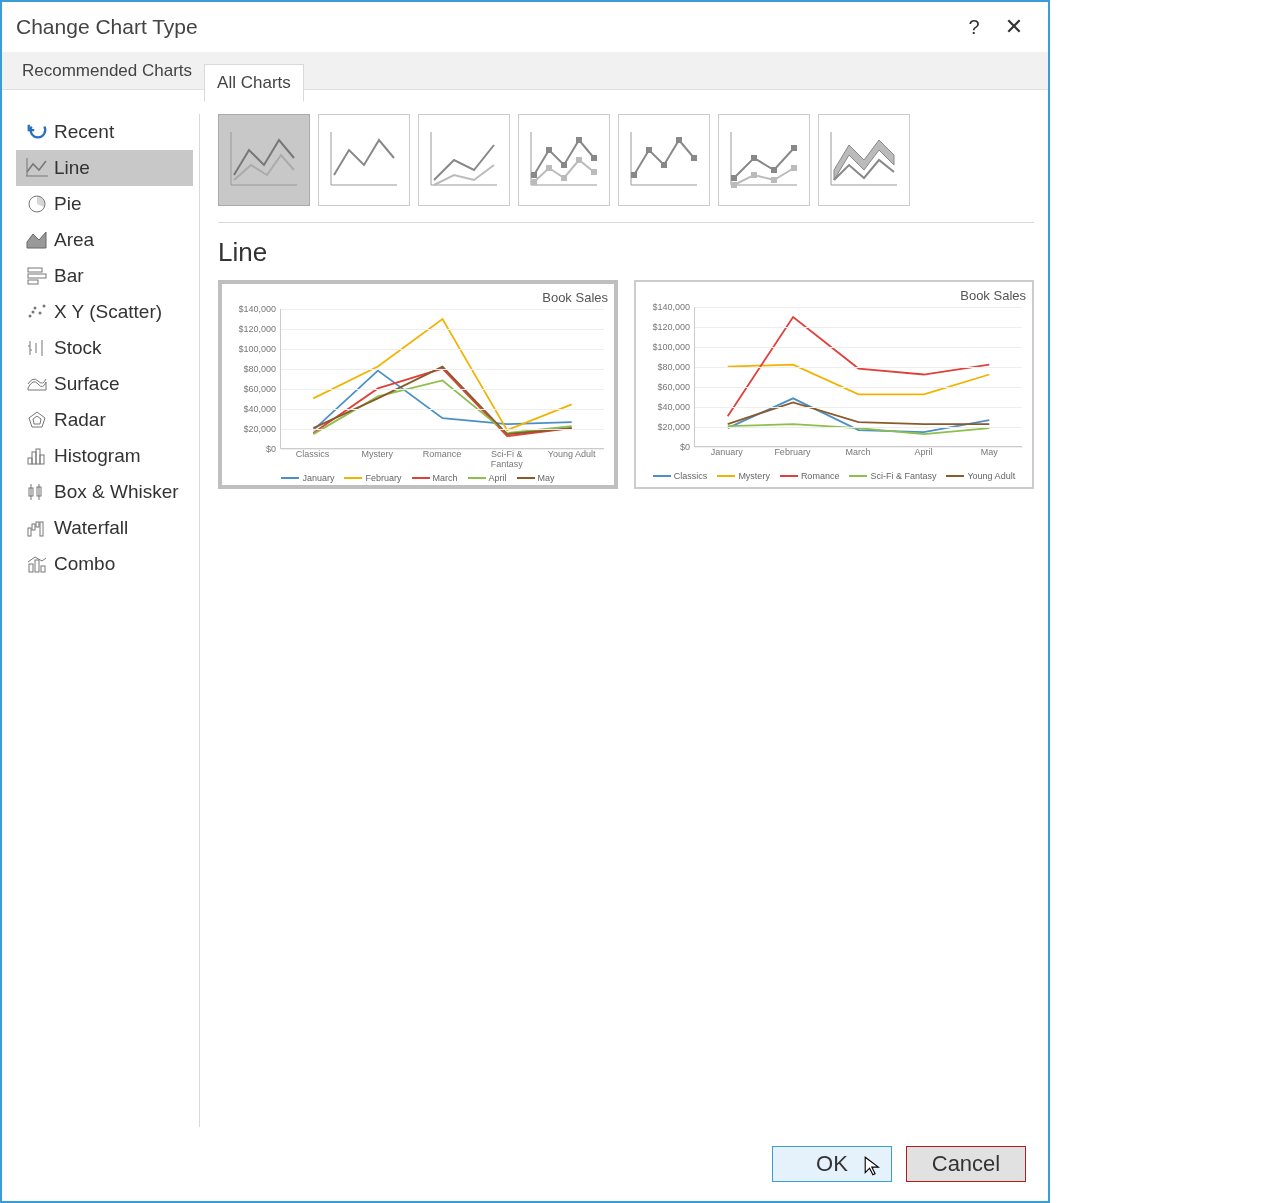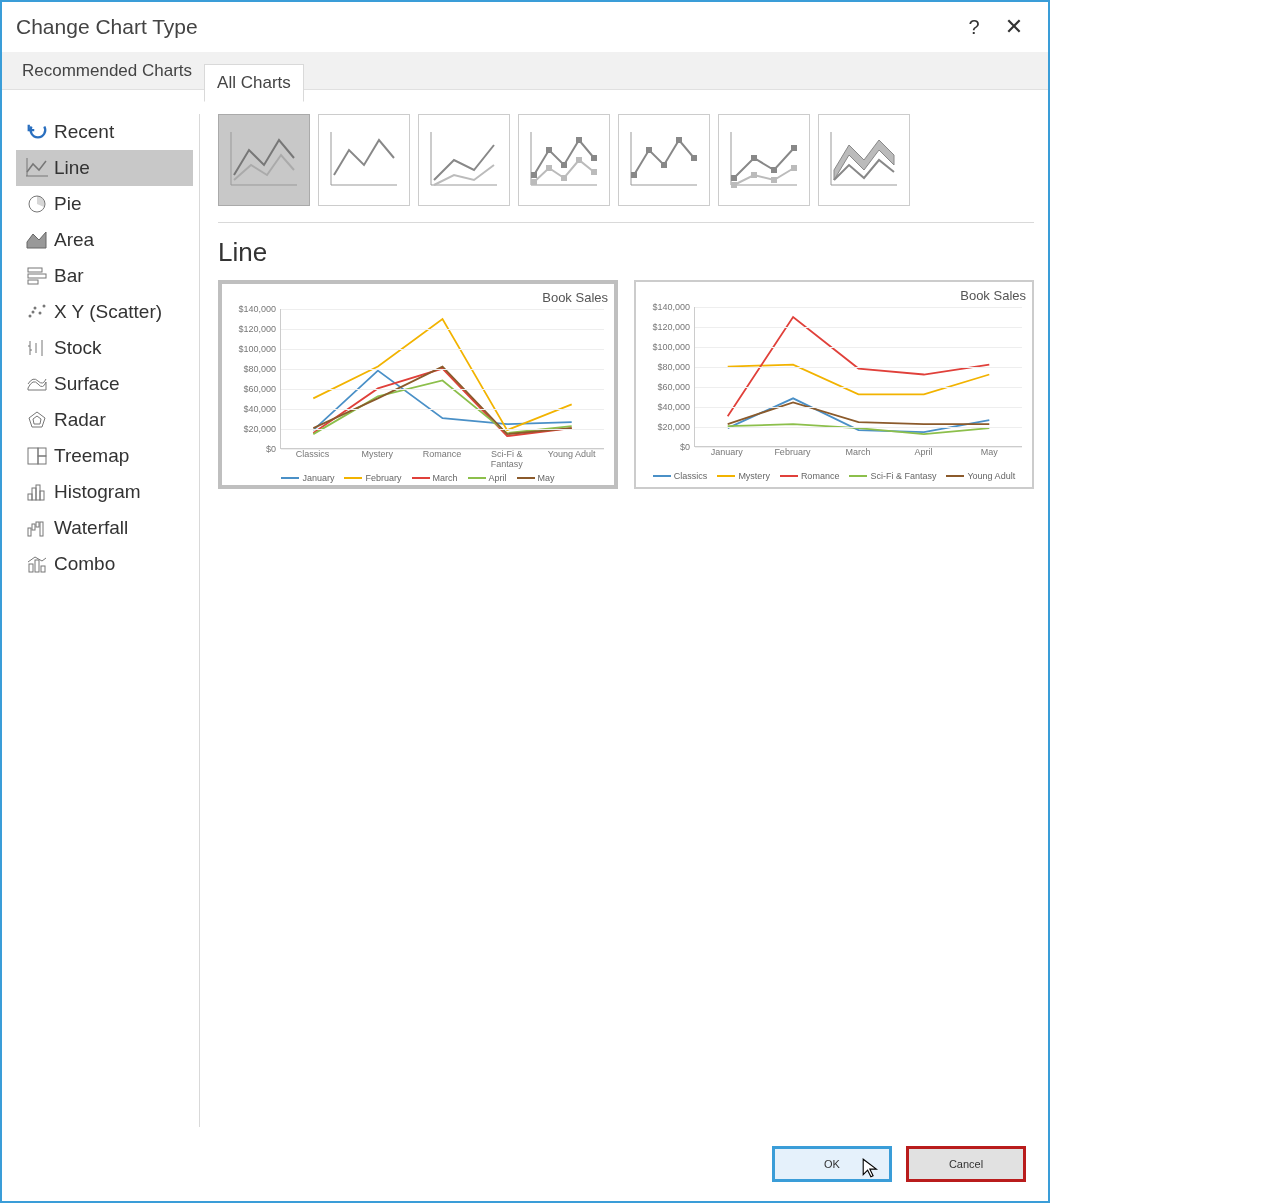--- a/index.html
+++ b/index.html
@@ -30,21 +30,21 @@
 .yaxis { position: absolute; left: 0; top: 0; width: 52px; height: 140px; }
 .ytick { position: absolute; right: 4px; font-size: 9px; color: #777; transform: translateY(-50%); }
 .plot { position: absolute; left: 52px; right: 4px; top: 0; height: 140px; border-left: 1px solid #ccc; border-bottom: 1px solid #ccc; }
 .gridline { position: absolute; left: 0; right: 0; border-top: 1px solid #eee; }
 .xaxis { position: absolute; left: 52px; right: 4px; top: 140px; height: 20px; display: flex; }
 .xtick { flex: 1; text-align: center; font-size: 9px; color: #777; }
 .legend { display: flex; flex-wrap: wrap; justify-content: center; gap: 6px 10px; margin-top: 4px; }
 .legend-item { display: flex; align-items: center; font-size: 9px; color: #666; }
 .legend-swatch { width: 18px; height: 2px; margin-right: 3px; }
 .footer { height: 74px; border-top: 0; display: flex; align-items: center; justify-content: flex-end; padding: 0 22px; gap: 14px; background: #fff; }
-.btn { width: 120px; height: 36px; border: 3px solid #b91c1c; background: #e1e1e1; font-size: 11px; color: #333; cursor: pointer; }
+.btn { width: 120px; height: 36px; border: 1px solid #b91c1c; background: #e1e1e1; font-size: 22px; color: #333; cursor: pointer; }
 .btn.primary { background: #e5f1fb; border-color: #3a9dd8; }
 .cursor-arrow { position: absolute; }
 </style>
 </head>
 <body>
 
 <div class="dialog">
   <div class="titlebar">
     <div class="titlebar-title">Change Chart Type</div>
     <div class="titlebar-btn">?</div>
@@ -141,38 +141,39 @@
           <span class="sidebar-icon">
             <svg width="20" height="20">
               <polygon points="10,2 18,8 15,17 5,17 2,8" fill="none" stroke="#777"></polygon>
               <polygon points="10,6 14,9 13,14 7,14 6,9" fill="none" stroke="#777"></polygon>
             </svg>
           </span>
           <span>Radar</span>
         </div>
         <div class="sidebar-item">
           <span class="sidebar-icon">
-            <svg width="20" height="18">
-              <rect x="1" y="1" width="10" height="16" fill="none" stroke="#777"></rect>
-              <rect x="11" y="1" width="8" height="8" fill="none" stroke="#777"></rect>
-              <rect x="11" y="9" width="8" height="8" fill="none" stroke="#777"></rect>
-            </svg>
-          </span>
-          <span>Treemap</span>
-        </div>
-        <div class="sidebar-item">
-          <span class="sidebar-icon">
             <svg width="22" height="20">
               <rect x="2" y="12" width="4" height="6" fill="none" stroke="#777"></rect>
               <rect x="6" y="6" width="4" height="12" fill="none" stroke="#777"></rect>
               <rect x="10" y="3" width="4" height="15" fill="none" stroke="#777"></rect>
               <rect x="14" y="9" width="4" height="9" fill="none" stroke="#777"></rect>
             </svg>
           </span>
           <span>Histogram</span>
+        </div>
+        <div class="sidebar-item">
+          <span class="sidebar-icon">
+            <svg width="22" height="20">
+              <line x1="5" y1="2" x2="5" y2="18" stroke="#777"></line>
+              <rect x="3" y="6" width="4" height="8" fill="none" stroke="#777"></rect>
+              <line x1="13" y1="2" x2="13" y2="18" stroke="#777"></line>
+              <rect x="11" y="5" width="4" height="9" fill="none" stroke="#777"></rect>
+            </svg>
+          </span>
+          <span>Box &amp; Whisker</span>
         </div>
         <div class="sidebar-item">
           <span class="sidebar-icon">
             <svg width="22" height="20">
               <rect x="2" y="10" width="3" height="8" fill="none" stroke="#777"></rect>
               <rect x="6" y="6" width="3" height="6" fill="none" stroke="#777"></rect>
               <rect x="10" y="4" width="3" height="5" fill="none" stroke="#777"></rect>
               <rect x="14" y="4" width="3" height="14" fill="none" stroke="#777"></rect>
             </svg>
           </span>

